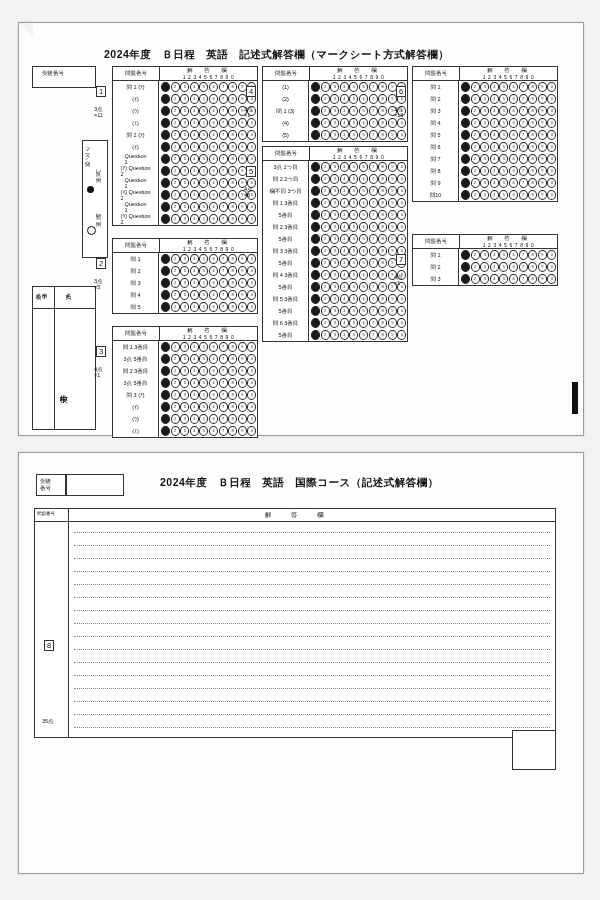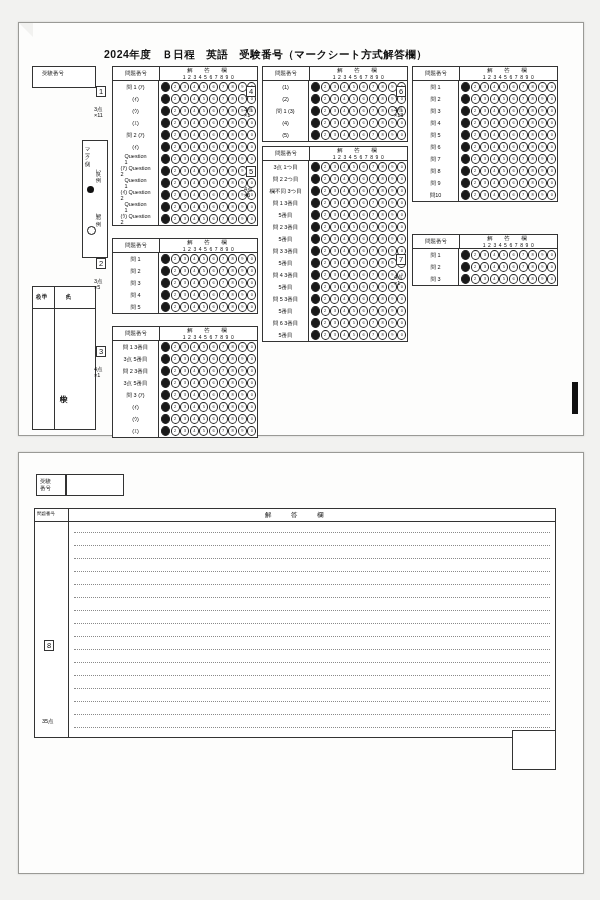--- a/index.html
+++ b/index.html
@@ -75,21 +75,21 @@
   .blackmark{position:absolute;background:#111;}
 </style>
 </head>
 <body>
 
 <div class="page">
 
   <div class="sheet" id="sheet-top"></div>
   <div class="corner-cut" style="left:19px;top:23px;transform:rotate(0deg);border-left-color:transparent;border-top-color:#f2f2f0;"></div>
 
-  <div class="title" id="title-top">2024年度　Ｂ日程　英語　受験番号（マークシート方式解答欄）</div>
+  <div class="title" id="title-top">2024年度　Ｂ日程　英語　記述式解答欄（マークシート方式解答欄）</div>
 
   <div class="idbox" style="left:32px;top:66px;width:64px;height:22px;"></div>
   <div class="lbl" style="left:42px;top:70px;">受験番号</div>
 
   <div class="idbox" style="left:82px;top:140px;width:26px;height:118px;"></div>
   <div class="lbl-v" style="left:85px;top:144px;">マーク側</div>
   <div class="lbl-v" style="left:96px;top:166px;">良い例</div>
   <div class="lbl-v" style="left:96px;top:210px;">悪い例</div>
   <div style="position:absolute;left:87px;top:186px;width:7px;height:7px;border-radius:50%;background:#111;"></div>
   <div style="position:absolute;left:87px;top:226px;width:7px;height:7px;border-radius:50%;border:1px solid #111;"></div>
@@ -1047,20 +1047,21 @@
             <span class="bub">9</span>
             <span class="bub">0</span>
           </div>
         </div>
       </div>
       <div class="lbl8" style="left: 396px; top: 254px; border: 1px solid rgb(51, 51, 51); padding: 0px 2px; background: rgb(255, 255, 255);">7</div>
       <div class="lbl" style="left: 394px; top: 274px; line-height: 1.1;">4点<br>×1</div>
     </div>
 
   <div class="sheet" id="sheet-bottom"></div>
+  <div class="title" id="title-bottom">2024年度　Ｂ日程　英語　国際コース（記述式解答欄）</div>
 
   <div class="bx" style="left:36px;top:474px;width:30px;height:22px;"></div>
   <div class="lbl" style="left:40px;top:478px;line-height:1.3;">受験<br>番号</div>
   <div class="bx" style="left:66px;top:474px;width:58px;height:22px;"></div>
 
   <div class="wbox" style="left:34px;top:508px;width:522px;height:230px;"></div>
   <div style="position:absolute;left:34px;top:508px;width:522px;height:14px;border-bottom:1px solid #333;box-sizing:border-box;"></div>
   <div style="position:absolute;left:68px;top:508px;height:230px;border-left:1px solid #333;"></div>
   <div class="lbl" style="left:37px;top:512px;font-size:4.5px;">問題番号</div>
   <div class="lbl7" style="left:265px;top:511px;">解　　　答　　　欄</div>

